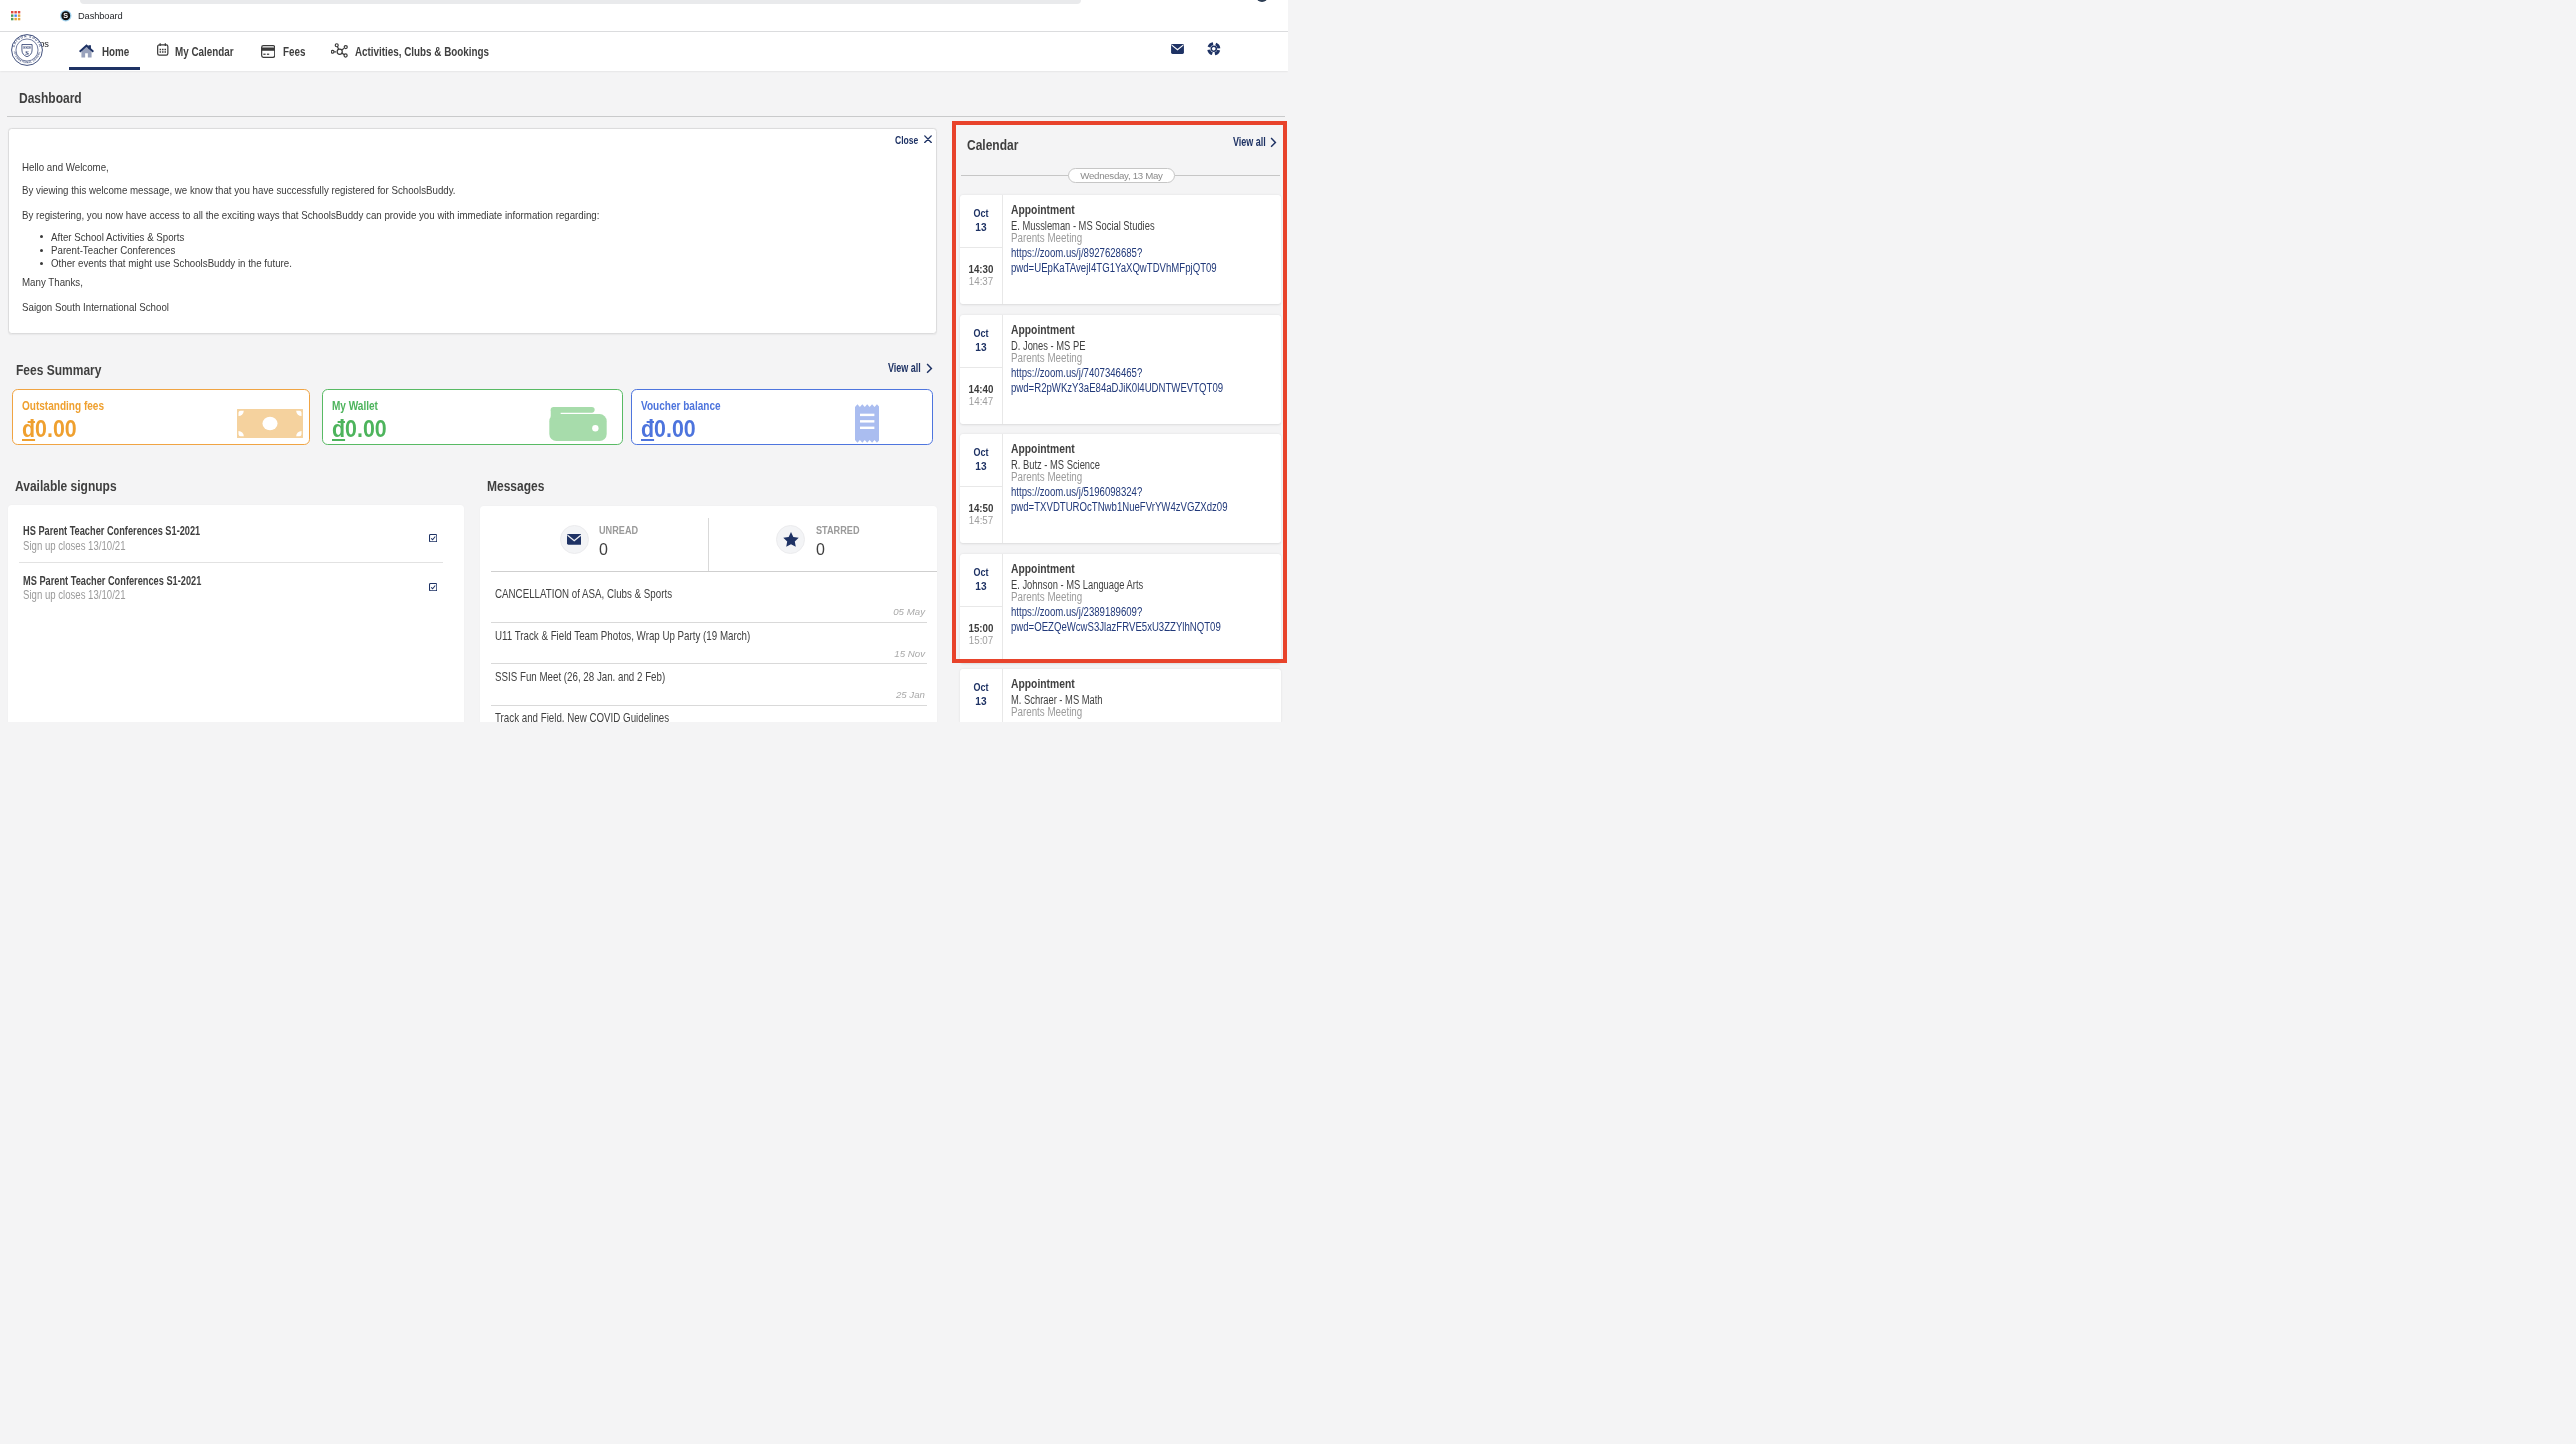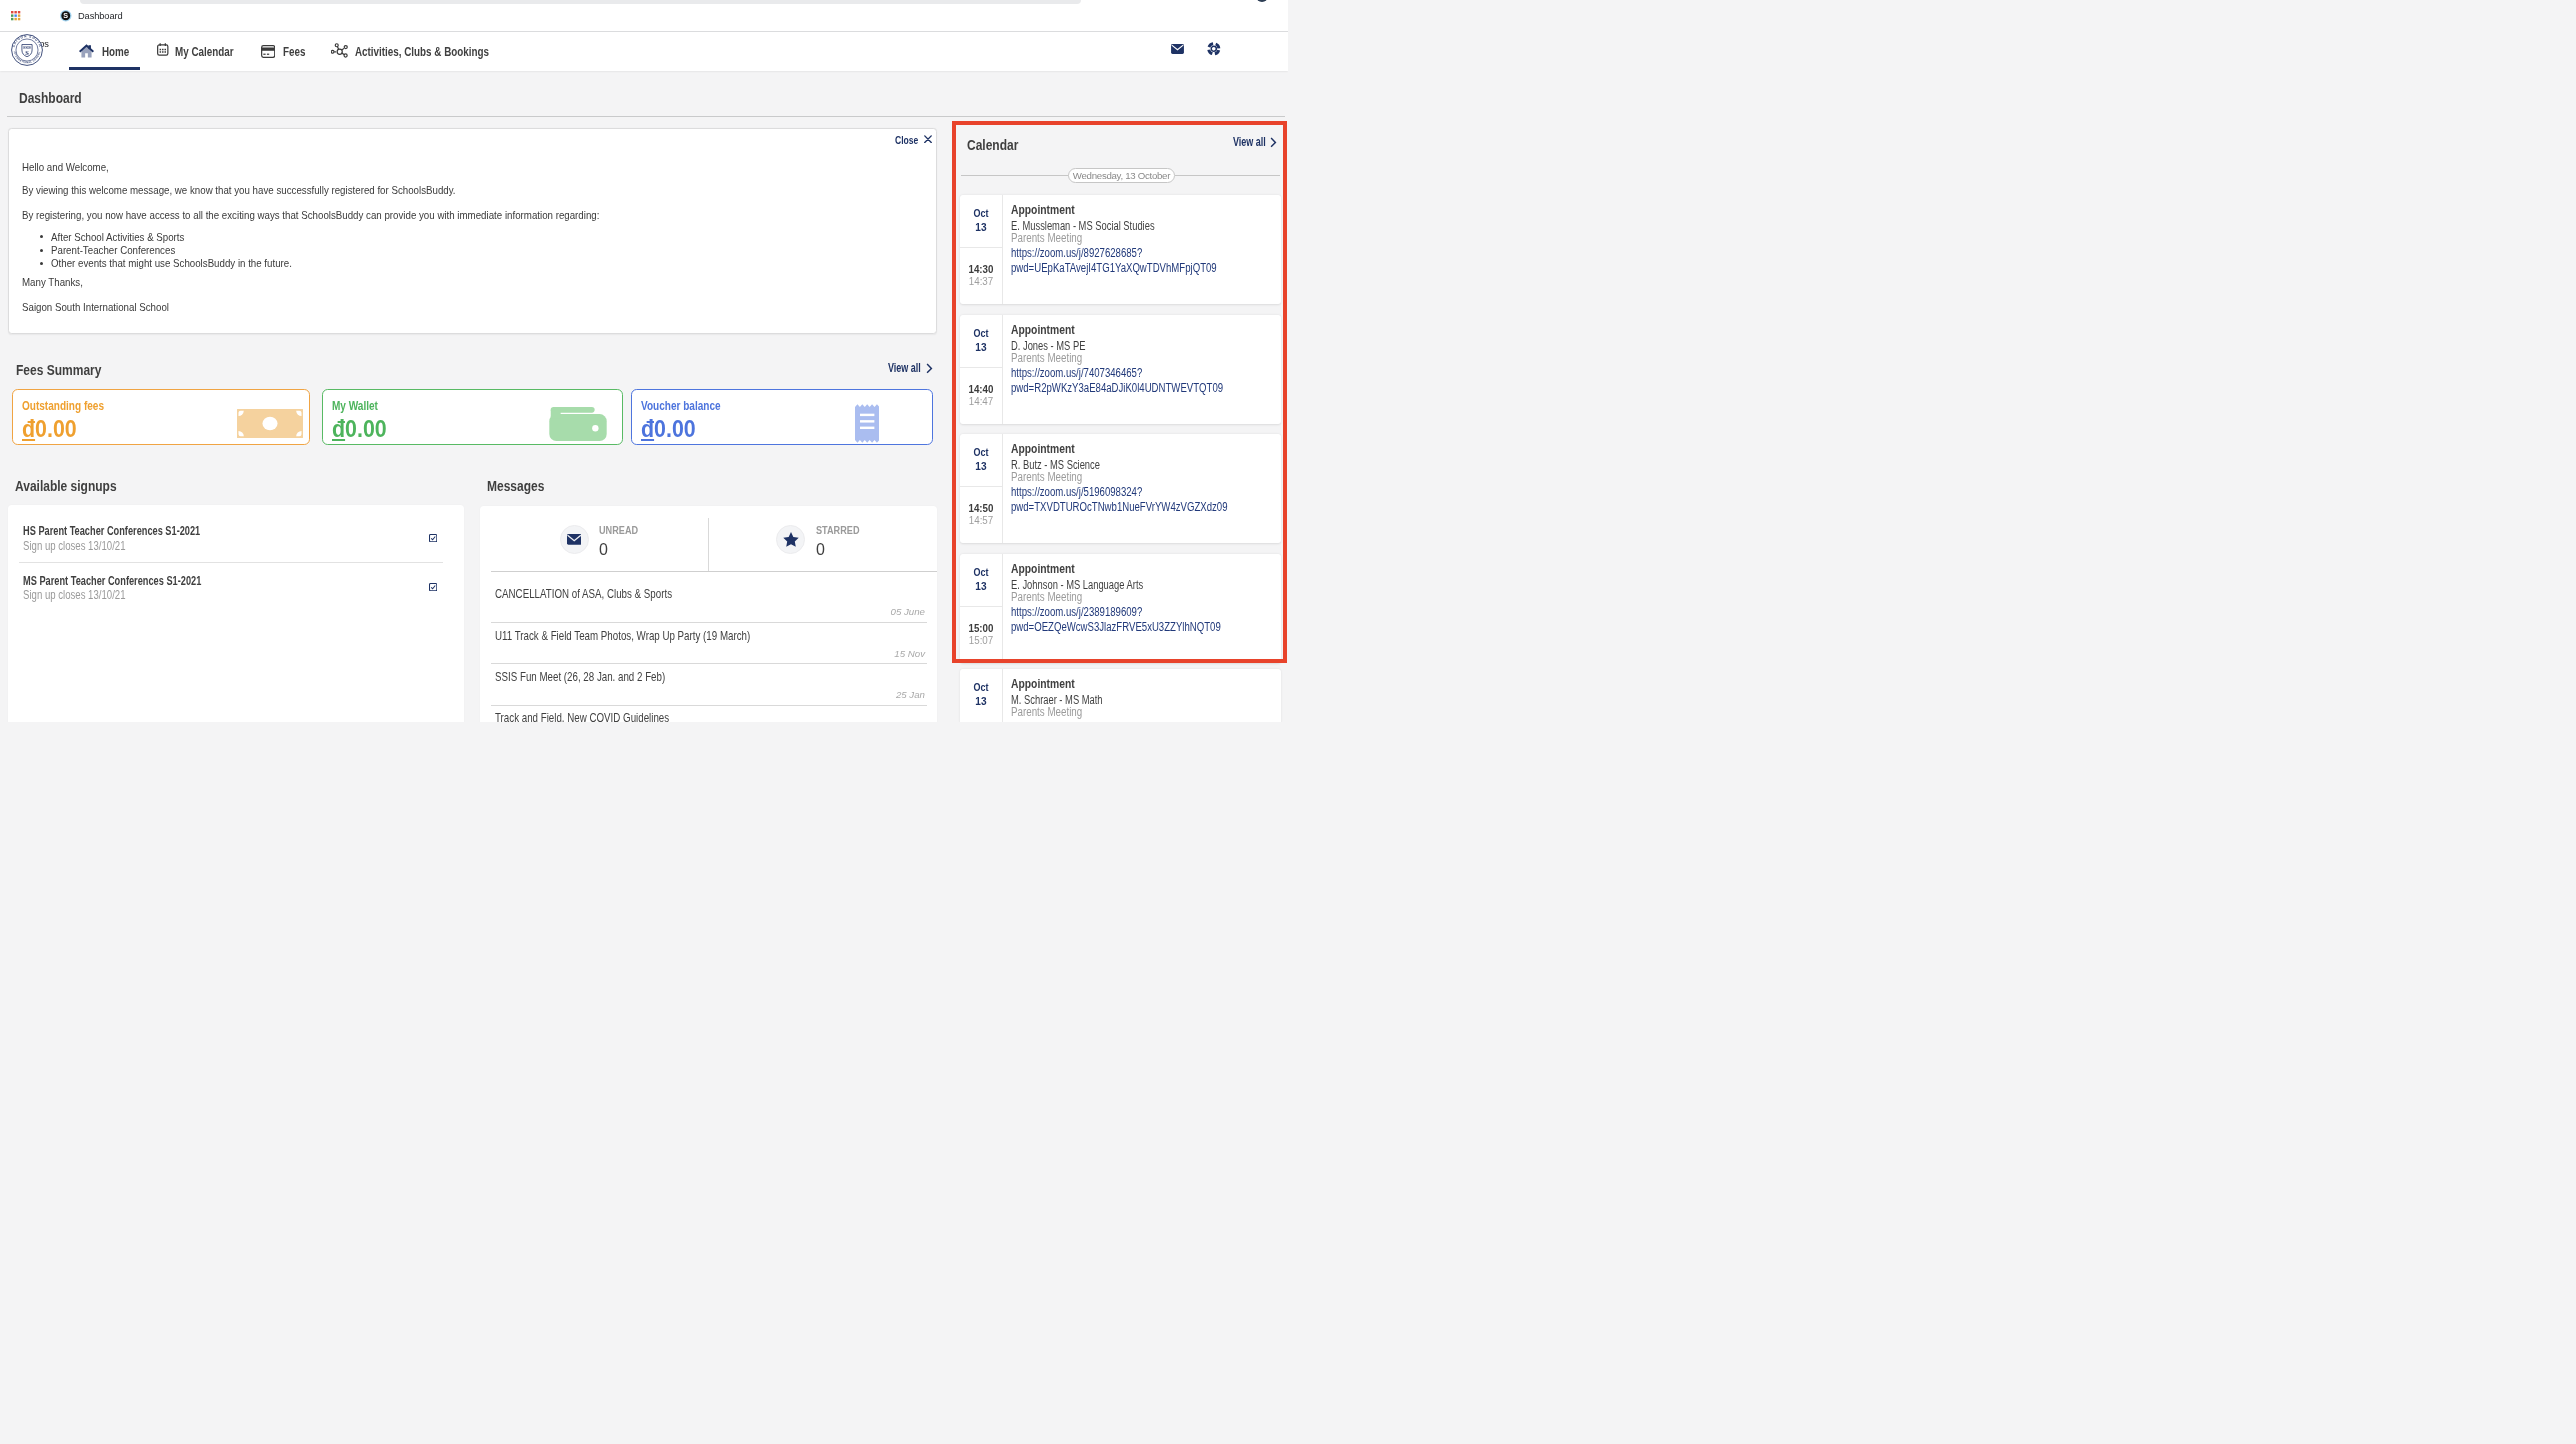--- a/index.html
+++ b/index.html
@@ -229,38 +229,38 @@
 <div class="abs" style="left:599px; top:541px; font-size:16px; color:#3f3f3f;">0</div>
 <div class="abs" style="left:708px; top:518px; width:0.7px; height:53px; background:#d9d9d9;"></div>
 <div class="abs" style="left:776px; top:525px; width:29px; height:29px; border-radius:50%; background:#f3f4f6; border:0.7px solid #ececee;"></div>
 <svg class="abs" style="left:783px; top:532px;" width="16" height="15" viewBox="0 0 22 21">
   <path d="M 11,0 L 14.3,6.9 L 21.8,7.9 L 16.3,13.2 L 17.7,20.7 L 11,17 L 4.3,20.7 L 5.7,13.2 L 0.2,7.9 L 7.7,6.9 Z" fill="#1e3264"></path>
 </svg>
 <div class="abs bold txl" style="left:816px; top:525px; font-size:10.4px; color:#9a9a9a; transform:scaleX(.88);">STARRED</div>
 <div class="abs" style="left:816px; top:541px; font-size:16px; color:#3f3f3f;">0</div>
 <div class="abs" style="left:491px; top:571px; width:446px; height:0.7px; background:#cfcfcf;"></div>
 <div class="msgrow" style="top:587px;">CANCELLATION of ASA, Clubs &amp; Sports</div>
-<div class="msgdate" style="right:363px; top:606px;">05 June</div>
+<div class="msgdate" style="right:363px; top:606px;">05 May</div>
 <div class="msgdiv" style="top:622px;"></div>
 <div class="msgrow" style="top:629px;">U11 Track &amp; Field Team Photos, Wrap Up Party (19 March)</div>
 <div class="msgdate" style="right:363px; top:648px;">15 Nov</div>
 <div class="msgdiv" style="top:663px;"></div>
 <div class="msgrow" style="top:670px;">SSIS Fun Meet (26, 28 Jan. and 2 Feb)</div>
 <div class="msgdate" style="right:363px; top:689px;">25 Jan</div>
 <div class="msgdiv" style="top:705px;"></div>
 <div class="msgrow" style="top:711px;">Track and Field, New COVID Guidelines</div>
 
 <div class="h2" style="left:967px; top:136px;">Calendar</div>
 <div class="viewall" style="left:1233px; top:135px;">View all</div>
 <svg class="abs" style="left:1270px; top:137px;" width="6.5" height="10.8" viewBox="0 0 9 15">
     <path d="M 1.5,1.5 L 7.5,7.5 L 1.5,13.5" fill="none" stroke="#1e3264" stroke-width="2"></path>
   </svg>
 <div class="abs" style="left:961px; top:175px; width:108px; height:1.1px; background:#c6c6c6;"></div>
 <div class="abs" style="left:1175px; top:175px; width:105px; height:1.1px; background:#c6c6c6;"></div>
-<div class="abs" style="left:1068px; top:168px; width:107px; height:15px; background:#fff; border:1.1px solid #c6c6c6; border-radius:8px; text-align:center; font-size:9.7px; color:#8a8a8a; line-height:13.3px; white-space:nowrap; letter-spacing:-0.3px;">Wednesday, 13 October</div>
+<div class="abs" style="left:1068px; top:168px; width:107px; height:15px; background:#fff; border:1.1px solid #c6c6c6; border-radius:8px; text-align:center; font-size:9.7px; color:#8a8a8a; line-height:13.3px; white-space:nowrap; letter-spacing:-0.3px;">Wednesday, 13 May</div>
 <div class="appt" style="top:195px;">
   <div class="vdiv"></div>
     <div class="hdiv"></div>
   <div class="oct">Oct</div>
     <div class="d13">13</div>
   <div class="t1">14:30</div>
     <div class="t2">14:37</div>
   <div class="atitle">Appointment</div>
   <div class="aname">E. Mussleman - MS Social Studies</div>
   <div class="ameet">Parents Meeting</div>

